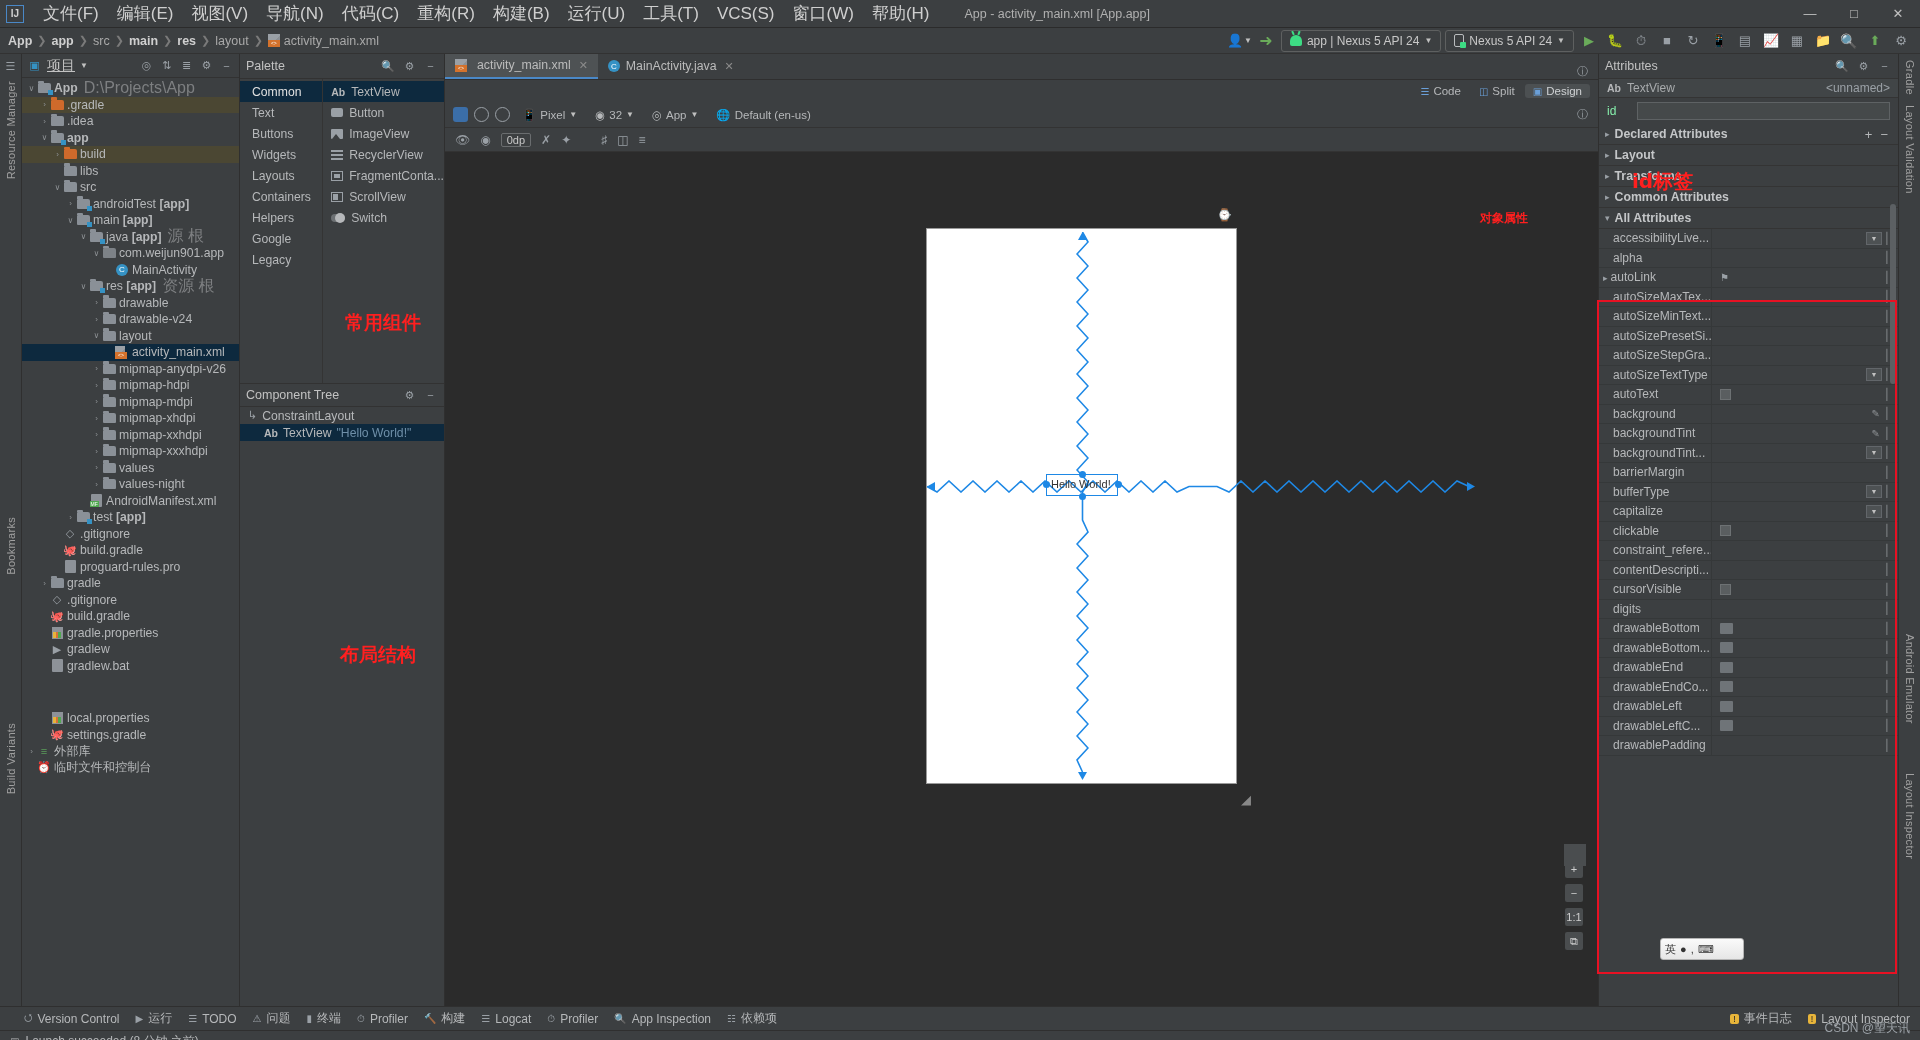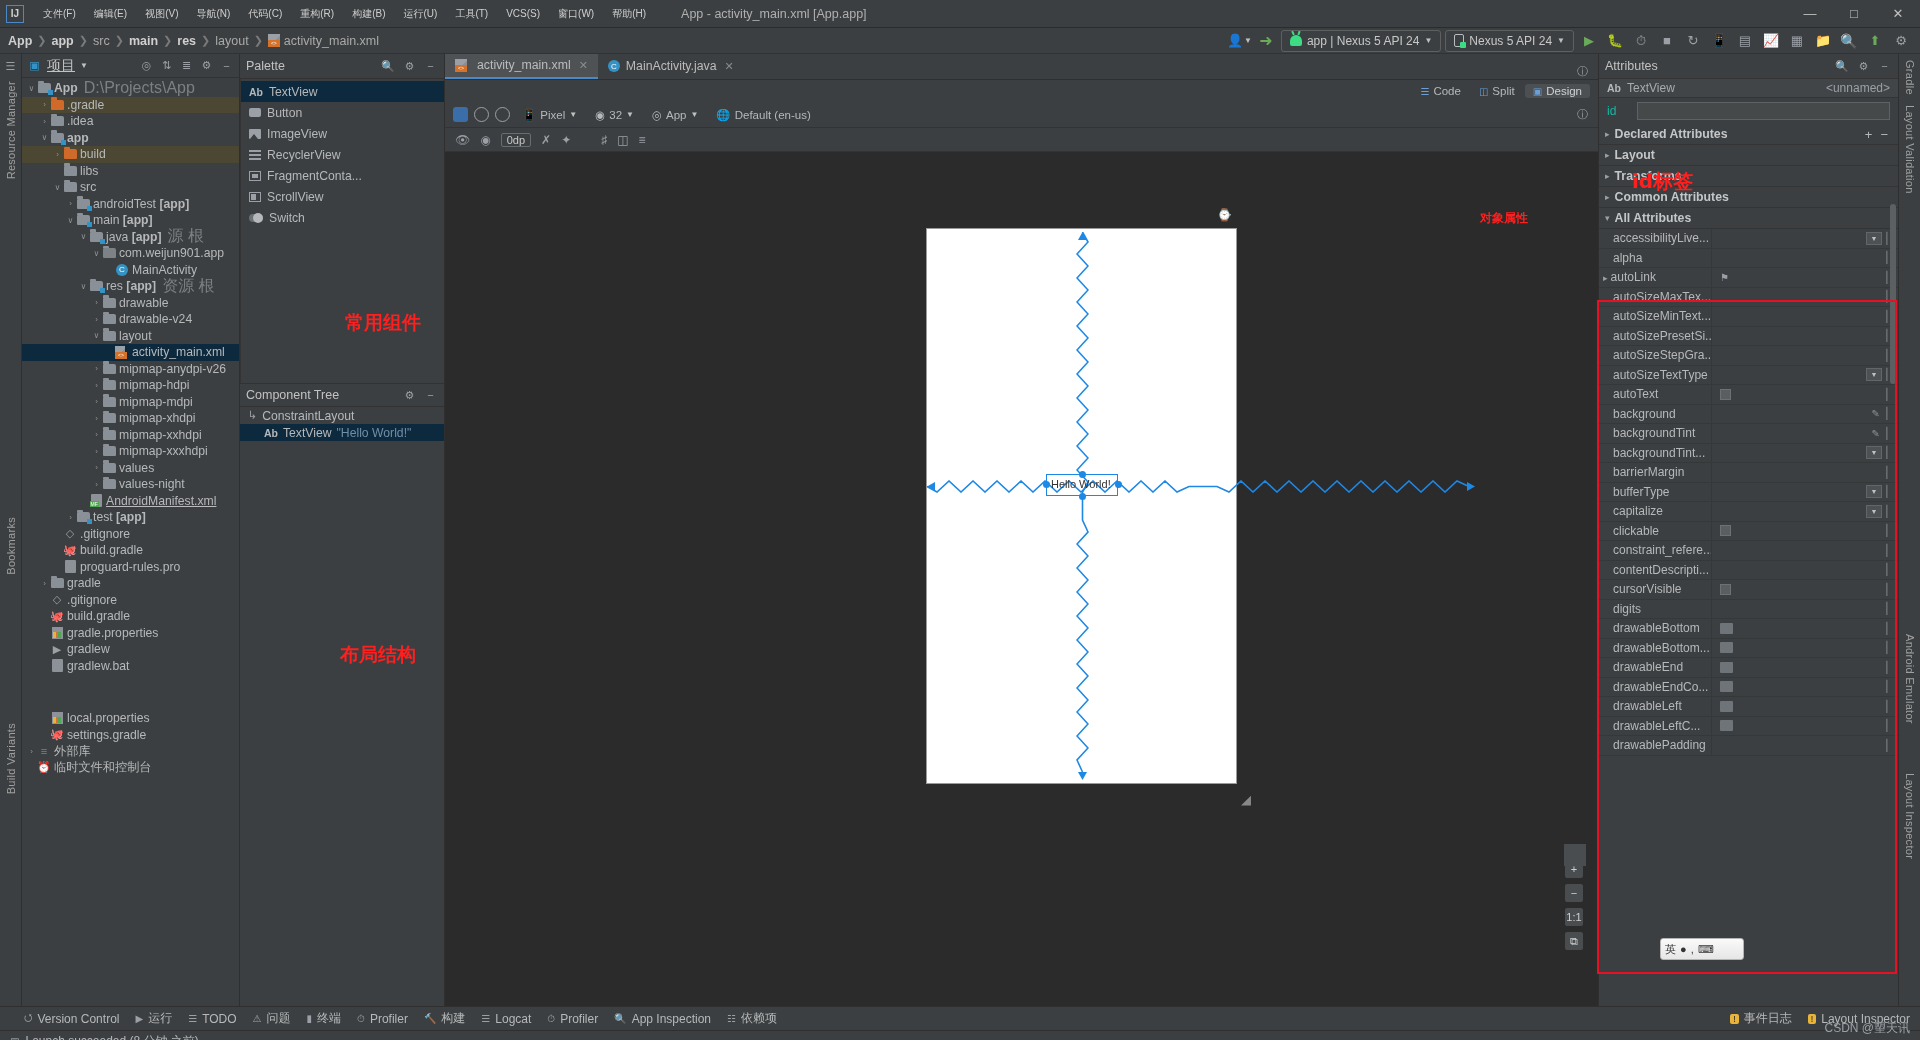--- a/index.html
+++ b/index.html
@@ -16,21 +16,21 @@
   
   .menubar {
     height: 28px; background: #3c3f41; display: flex; align-items: center;
     padding-left: 6px; border-bottom: 1px solid #2b2b2b;
   }
   .ij-logo {
     width: 18px; height: 18px; border: 1px solid #4a88c7; color: #d0d0d0;
     display: flex; align-items: center; justify-content: center;
     font-size: 10px; font-weight: bold; margin-right: 10px;
   }
-  .menu-item { padding: 2px 9px; font-size: 10px; color: #cfcfcf; white-space: nowrap; }
+  .menu-item { padding: 2px 9px; font-size: 17px; color: #cfcfcf; white-space: nowrap; }
   .win-title { margin-left: 26px; font-size: 12.5px; color: #b0b0b0; }
   .win-btns { margin-left: auto; display: flex; }
   .win-btn { width: 44px; height: 28px; display: flex; align-items: center; justify-content: center;
     font-size: 13px; color: #c0c0c0; }
 
   
   .navbar {
     height: 26px; background: #3c3f41; display: flex; align-items: center;
     padding-left: 8px; border-bottom: 1px solid #323232; position: relative;
   }
@@ -168,21 +168,21 @@
   .canvas-footer { height: 22px; background:#3c3f41; display:flex; align-items:center; justify-content:center;
     font-size: 12px; color:#b0b0b0; border-top:1px solid #333; }
 
   
   .attr-panel { width: 300px; background:#3c3f41; border-left:1px solid #2f2f2f; display:flex; flex-direction:column; position:relative;}
   .attr-head { height:24px; display:flex; align-items:center; padding: 0 6px; font-size:12.5px; color:#c2c2c2; gap:6px;}
   .attr-sub { height:20px; display:flex; align-items:center; padding:0 8px; gap:6px; font-size:12px; color:#a8abad;
     background:#414547; border-top:1px solid #343434; border-bottom:1px solid #343434;}
   .attr-sub .right { margin-left:auto; color:#9aa0a6; }
   .id-row { height:26px; display:flex; align-items:center; padding: 0 8px; gap:6px; }
-  .id-row .k { font-size:12px; color:#14b8a6; width: 24px;}
+  .id-row .k { font-size:12px; color:#86efac; width: 24px;}
   .id-input { flex:1; height:18px; background:#45494a; border:1px solid #5e6264; }
   .sec-row { height: 21px; display:flex; align-items:center; padding-left:6px; gap:5px;
     font-size:12.3px; font-weight:bold; color:#c4c6c8; border-bottom:1px solid #343434; background:#3c3f41;}
   .sec-row .tw { color:#9aa0a6; font-size:9px; font-weight:normal; }
   .sec-row .pm { margin-left:auto; display:flex; gap:8px; padding-right:10px; color:#b6b8ba; font-weight:normal; font-size:13px;}
   .attr-rows { flex:1; overflow:hidden; }
   .arow { height:19.5px; display:flex; align-items:center; font-size:12px; color:#b6b8ba; border-bottom:1px solid #353839; }
   .arow .an { width: 112px; padding-left: 14px; white-space:nowrap; overflow:hidden; }
   .arow .an.exp { padding-left: 4px; }
   .arow .an .tw { color:#9aa0a6; font-size:9px; margin-right:3px; }
@@ -494,21 +494,21 @@
             </span>
             <span class="lbl">values</span>
           </div>
           <div class="node" style="padding-left: 69px;">
             <span class="arrow">›</span>
             <span class="ficon">
               <span class="folder"></span>
             </span>
             <span class="lbl">values-night</span>
           </div>
-          <div class="node" style="padding-left: 56px; text-decoration: underline;">
+          <div class="node" style="padding-left: 56px;">
             <span class="arrow"></span>
             <span class="ficon">
               <span class="fileic mf"></span>
             </span>
             <span class="lbl">AndroidManifest.xml</span>
           </div>
           <div class="node" style="padding-left: 43px;">
             <span class="arrow">›</span>
             <span class="ficon">
               <span class="folder mod"></span>
@@ -611,20 +611,31 @@
 
     <div class="palette-col">
       <div class="palette-head">
         <span>Palette</span>
         <span class="spacer" style="margin-left:auto;"></span>
         <span class="phicon">🔍</span>
         <span class="phicon">⚙</span>
         <span class="phicon">−</span>
       </div>
       <div class="palette-body">
+        <div class="pal-cats" id="palette-categories">
+            <div class="pal-cat sel">Common</div>
+            <div class="pal-cat">Text</div>
+            <div class="pal-cat">Buttons</div>
+            <div class="pal-cat">Widgets</div>
+            <div class="pal-cat">Layouts</div>
+            <div class="pal-cat">Containers</div>
+            <div class="pal-cat">Helpers</div>
+            <div class="pal-cat">Google</div>
+            <div class="pal-cat">Legacy</div>
+          </div>
         <div class="pal-items" id="palette-items">
             <div class="pal-item sel">
               <span class="ab">Ab</span>
               <span>TextView</span>
             </div>
             <div class="pal-item">
               <span class="sq"></span>
               <span>Button</span>
             </div>
             <div class="pal-item">

